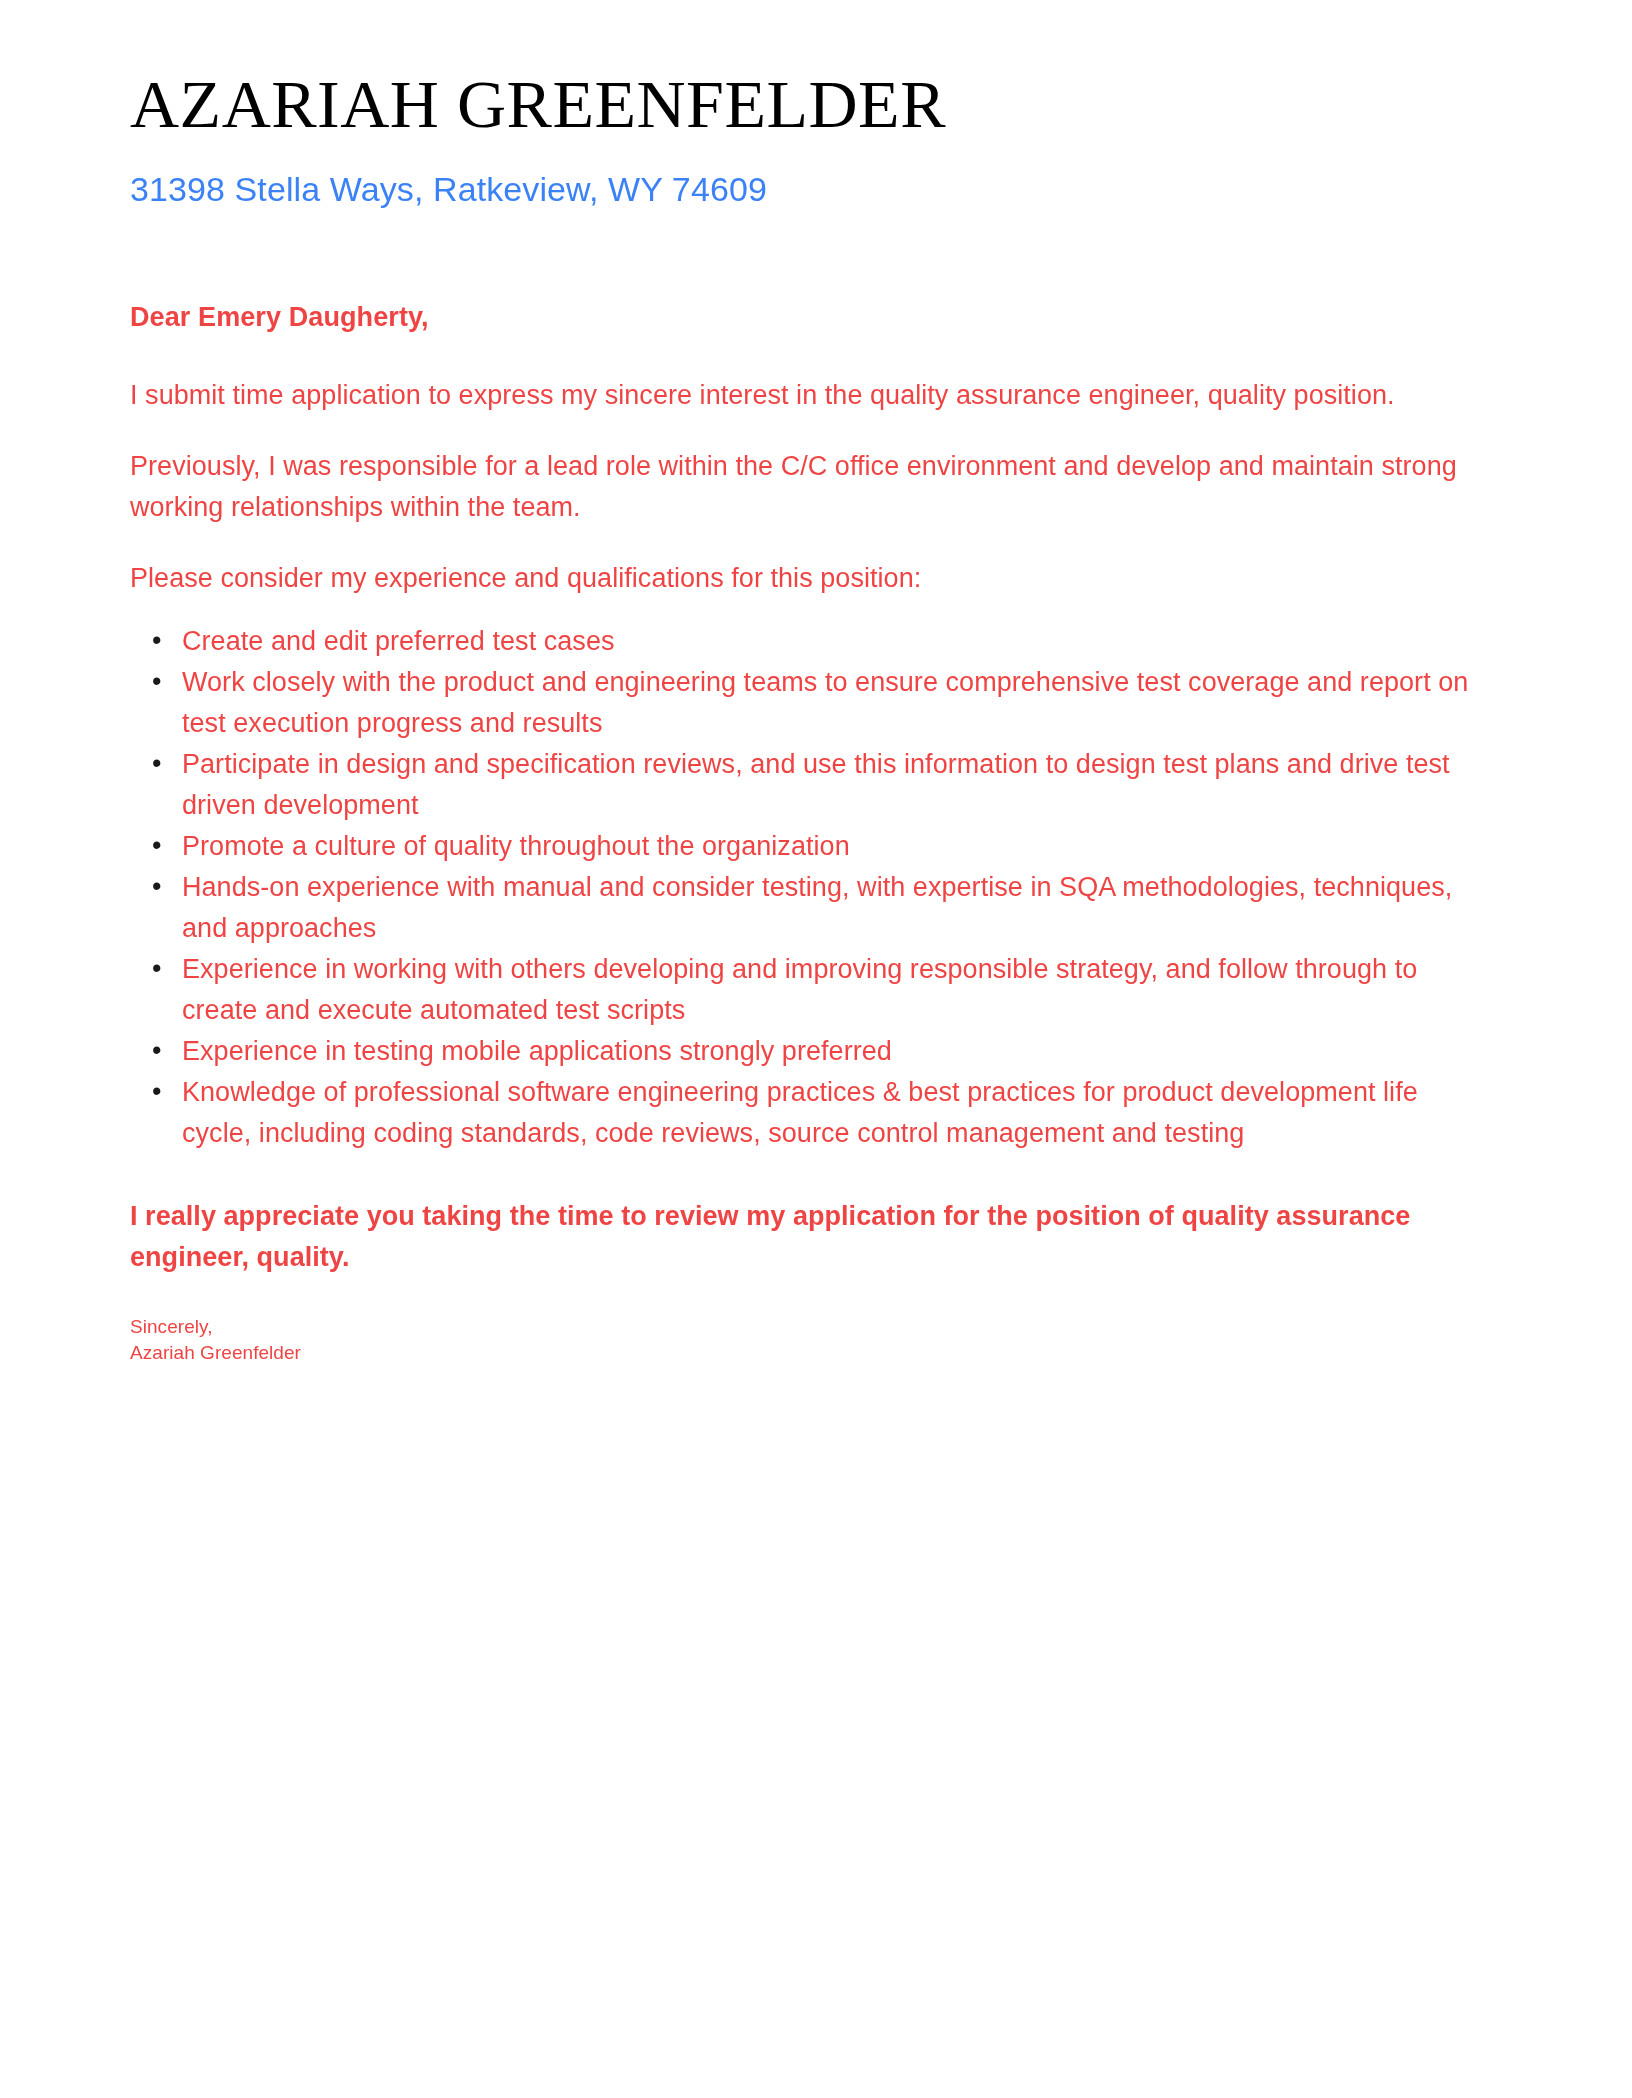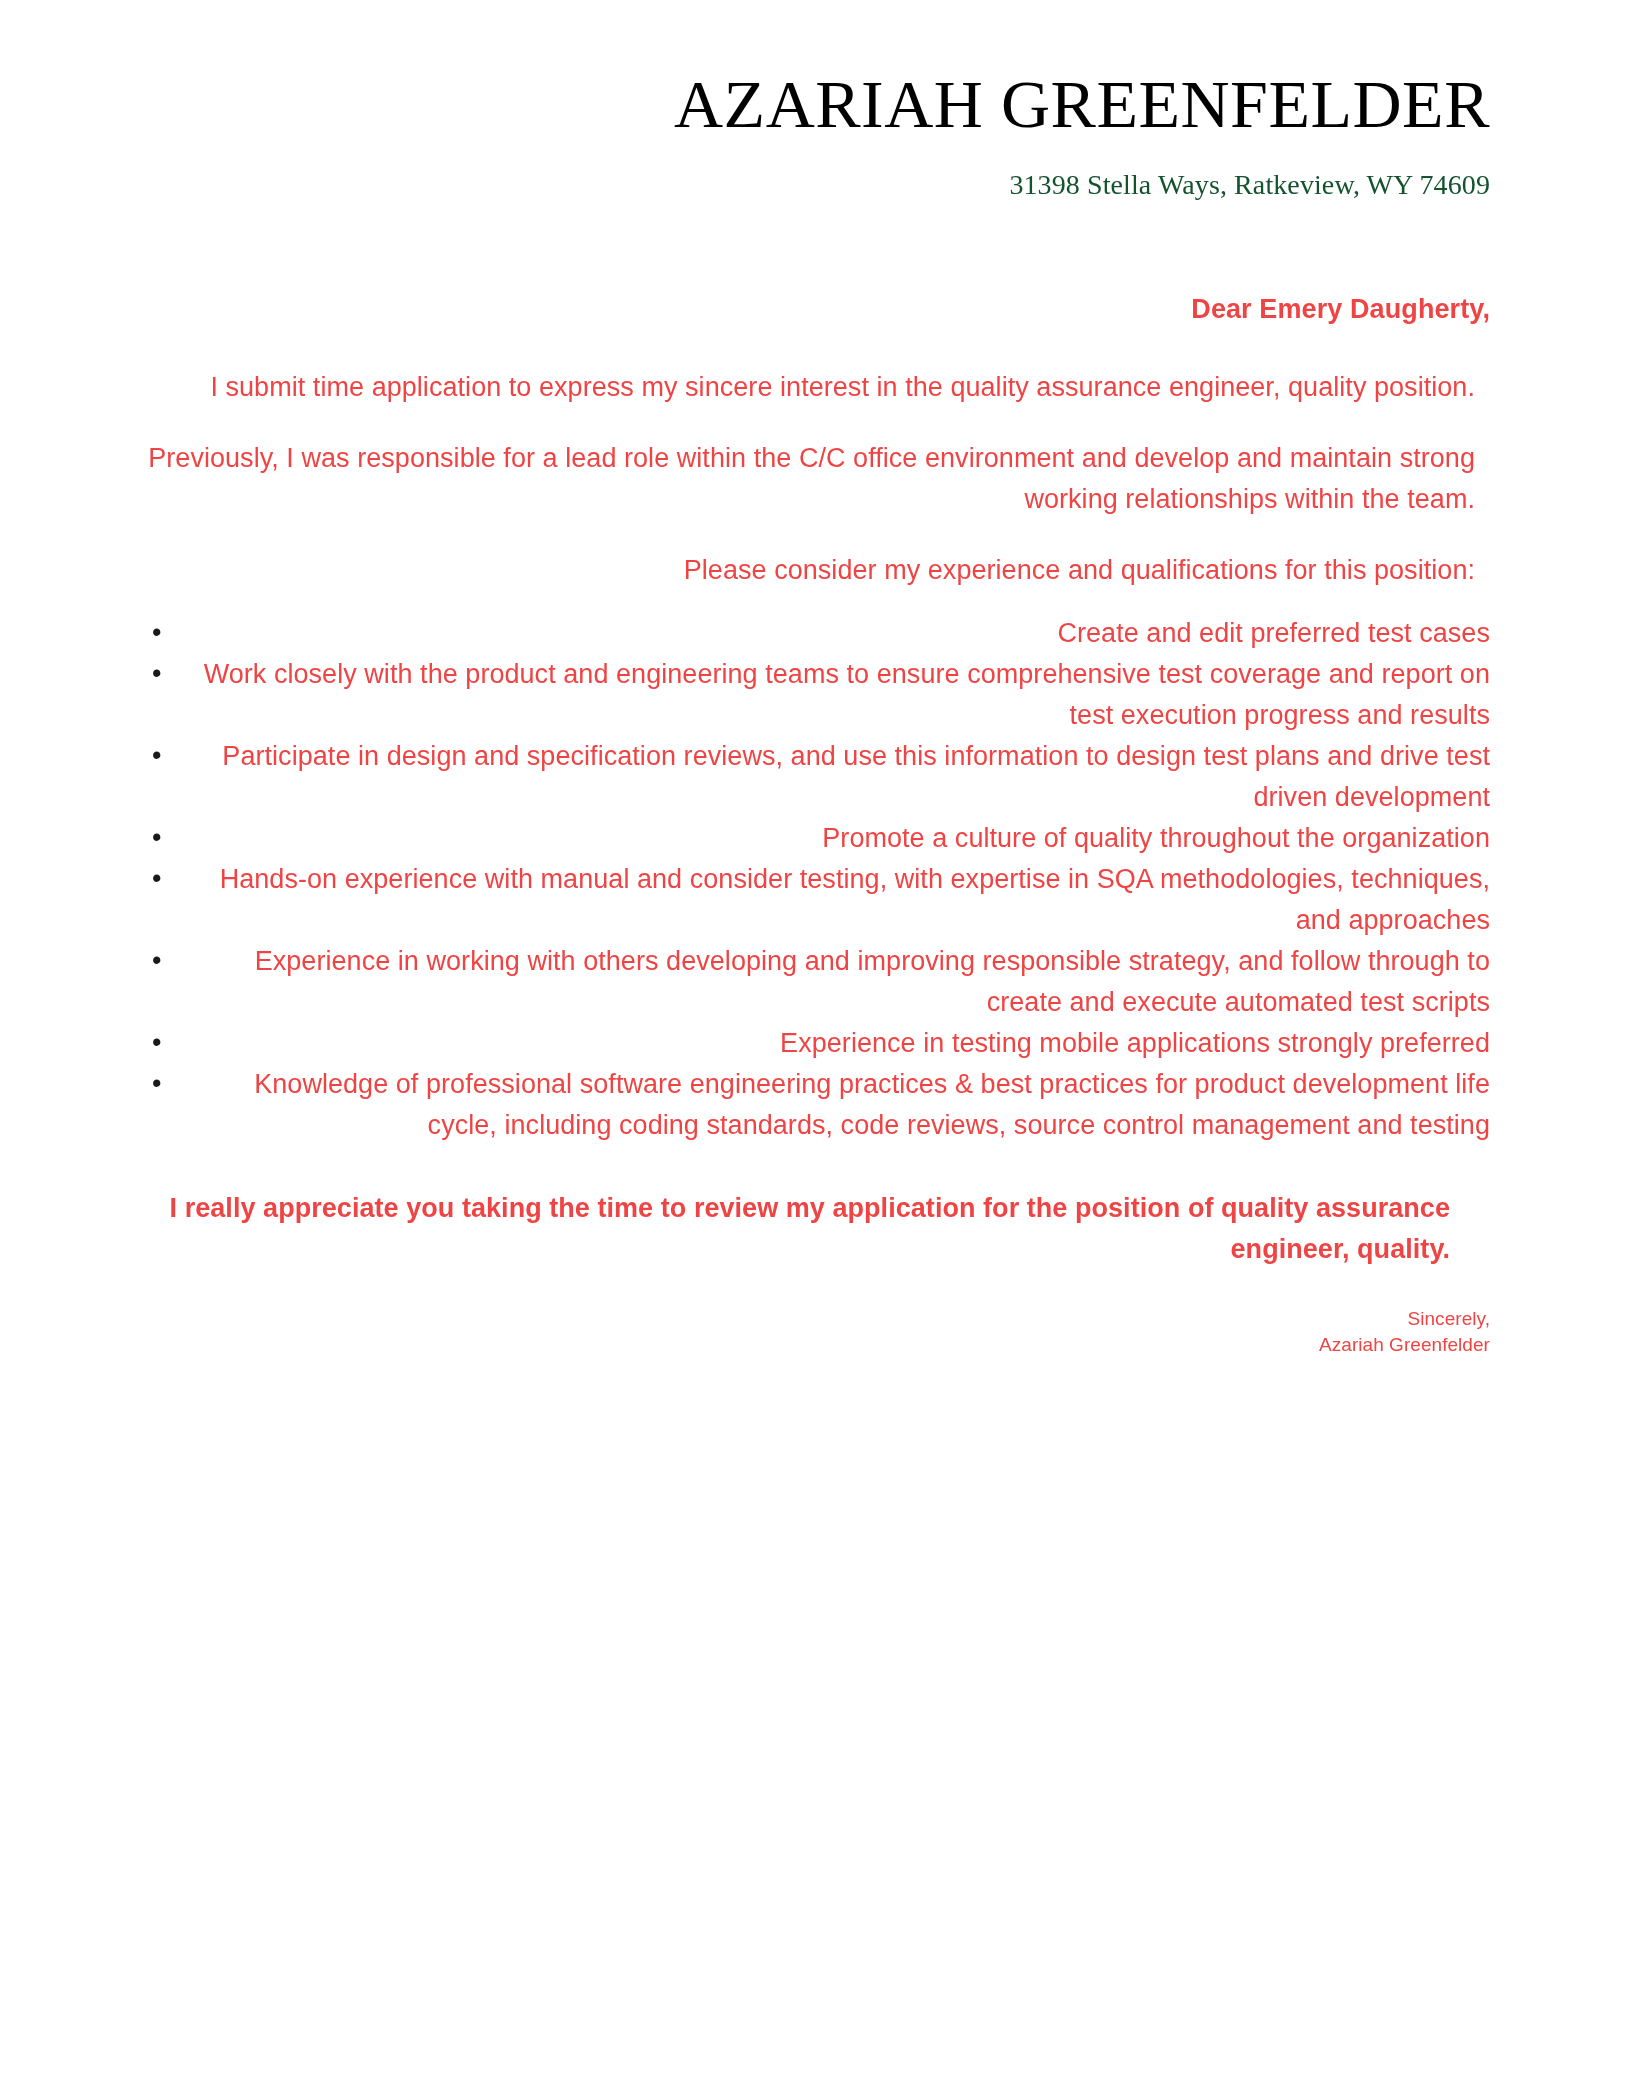--- a/index.html
+++ b/index.html
@@ -23,45 +23,44 @@
     box-sizing: border-box;
     padding: 0;
     overflow: hidden;
   }
 
   .content {
     position: absolute;
     left: 130px;
     top: 0;
     width: 1360px;
-    text-align: right;
   }
 
   
   .header {
     padding-top: 70px;
   }
 
   .applicant-name {
     font-family: "Liberation Serif", "DejaVu Serif", serif;
     font-size: 68px;
     line-height: 1.02;
     letter-spacing: 0.5px;
     font-weight: 400;
     color: #000000;
     margin: 0;
     white-space: nowrap;
   }
 
   .applicant-address {
-    font-family: Liberation Serif, serif;
-    font-size: 28px;
+    font-family: Liberation Sans, sans-serif;
+    font-size: 34px;
     line-height: 1.3;
     font-weight: 400;
-    color: #14532d;
+    color: #3b82f6;
     margin: 28px 0 0 0;
     letter-spacing: 0.1px;
   }
 
   
   .letter-body {
     margin-top: 86px;
     font-size: 27px;
     line-height: 1.52;
     color: #ef4444;

